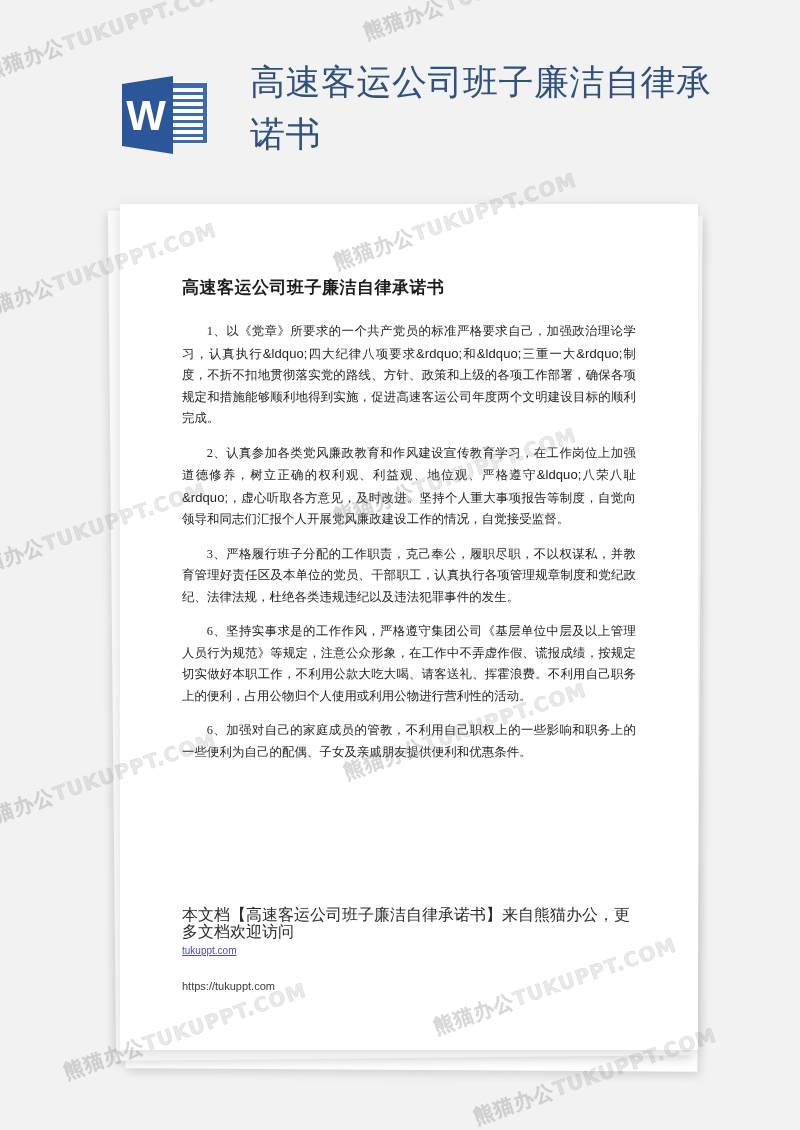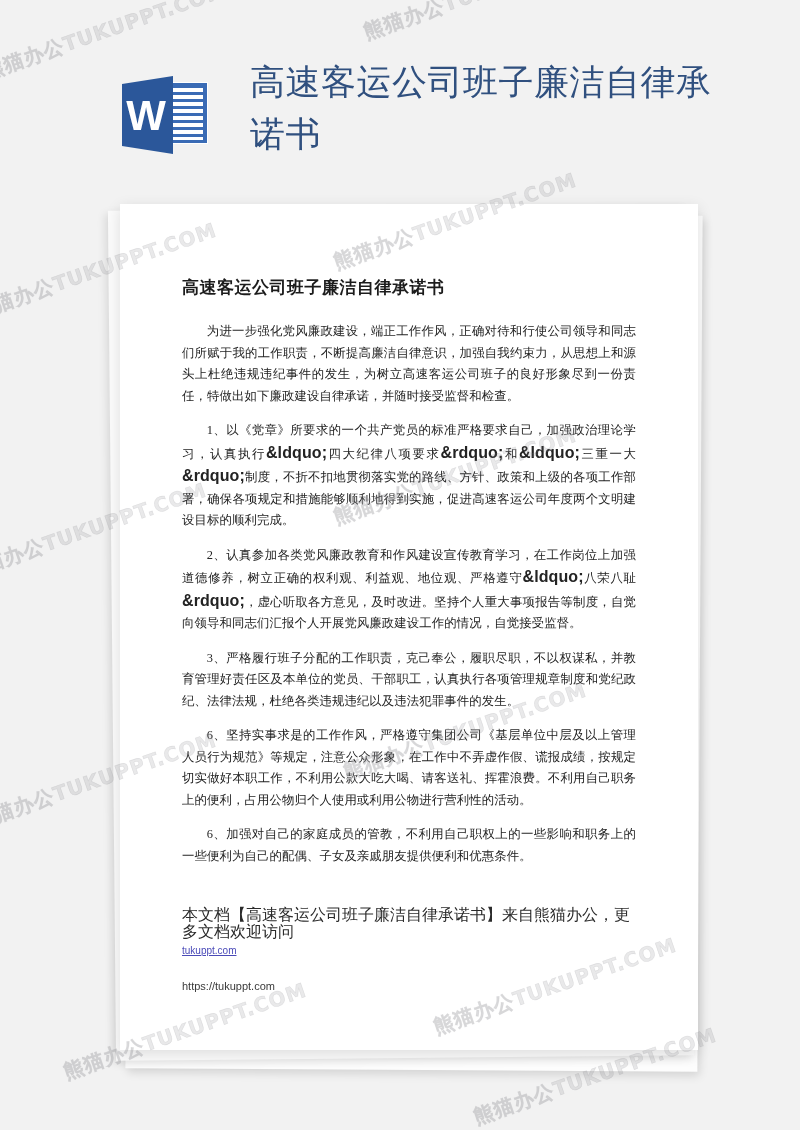--- a/index.html
+++ b/index.html
@@ -127,22 +127,22 @@
     font-size: 12.4px;
     line-height: 21.5px;
     text-align: justify;
     text-indent: 2em;
     margin: 0 0 13px 0;
     color: #232323;
     letter-spacing: 0.1px;
   }
   .ent {
     font-family: "Liberation Sans", "DejaVu Sans", sans-serif;
-    font-weight: 700;
-    font-size: 16px;
+    font-weight: 400;
+    font-size: 13px;
   }
 
   
   #doc-footer {
     position: absolute;
     left: 62px;
     bottom: 58px;
     width: 456px;
   }
   #footer-note {
@@ -197,21 +197,20 @@
 
       <text x="30" y="62" font-family="Liberation Sans, DejaVu Sans, sans-serif" font-size="42" font-weight="700" fill="#ffffff" text-anchor="middle">W</text>
     </svg>
   </div>
   <div id="doc-title">高速客运公司班子廉洁自律承诺书</div>
 </div>
 
 <div id="doc-body">
   <h1 id="doc-heading">高速客运公司班子廉洁自律承诺书</h1>
 
-  <p class="para">为进一步强化党风廉政建设，端正工作作风，正确对待和行使公司领导和同志们所赋于我的工作职责，不断提高廉洁自律意识，加强自我约束力，从思想上和源头上杜绝违规违纪事件的发生，为树立高速客运公司班子的良好形象尽到一份责任，特做出如下廉政建设自律承诺，并随时接受监督和检查。</p>
   <p class="para">1、以《党章》所要求的一个共产党员的标准严格要求自己，加强政治理论学习，认真执行<span class="ent">&amp;ldquo;</span>四大纪律八项要求<span class="ent">&amp;rdquo;</span>和<span class="ent">&amp;ldquo;</span>三重一大<span class="ent">&amp;rdquo;</span>制度，不折不扣地贯彻落实党的路线、方针、政策和上级的各项工作部署，确保各项规定和措施能够顺利地得到实施，促进高速客运公司年度两个文明建设目标的顺利完成。</p>
   <p class="para">2、认真参加各类党风廉政教育和作风建设宣传教育学习，在工作岗位上加强道德修养，树立正确的权利观、利益观、地位观、严格遵守<span class="ent">&amp;ldquo;</span>八荣八耻<span class="ent">&amp;rdquo;</span>，虚心听取各方意见，及时改进。坚持个人重大事项报告等制度，自觉向领导和同志们汇报个人开展党风廉政建设工作的情况，自觉接受监督。</p>
   <p class="para">3、严格履行班子分配的工作职责，克己奉公，履职尽职，不以权谋私，并教育管理好责任区及本单位的党员、干部职工，认真执行各项管理规章制度和党纪政纪、法律法规，杜绝各类违规违纪以及违法犯罪事件的发生。</p>
   <p class="para">6、坚持实事求是的工作作风，严格遵守集团公司《基层单位中层及以上管理人员行为规范》等规定，注意公众形象，在工作中不弄虚作假、谎报成绩，按规定切实做好本职工作，不利用公款大吃大喝、请客送礼、挥霍浪费。不利用自己职务上的便利，占用公物归个人使用或利用公物进行营利性的活动。</p>
   <p class="para">6、加强对自己的家庭成员的管教，不利用自己职权上的一些影响和职务上的一些便利为自己的配偶、子女及亲戚朋友提供便利和优惠条件。</p>
 
   <div id="doc-footer">
     <p id="footer-note"><span>本文档【</span><span>高速客运公司班子廉洁自律承诺书</span><span>】来自熊猫办公，更多文档欢迎访问</span></p>
     <a id="footer-link" href="#">tukuppt.com</a>
     <div id="footer-url">https://tukuppt.com</div>

